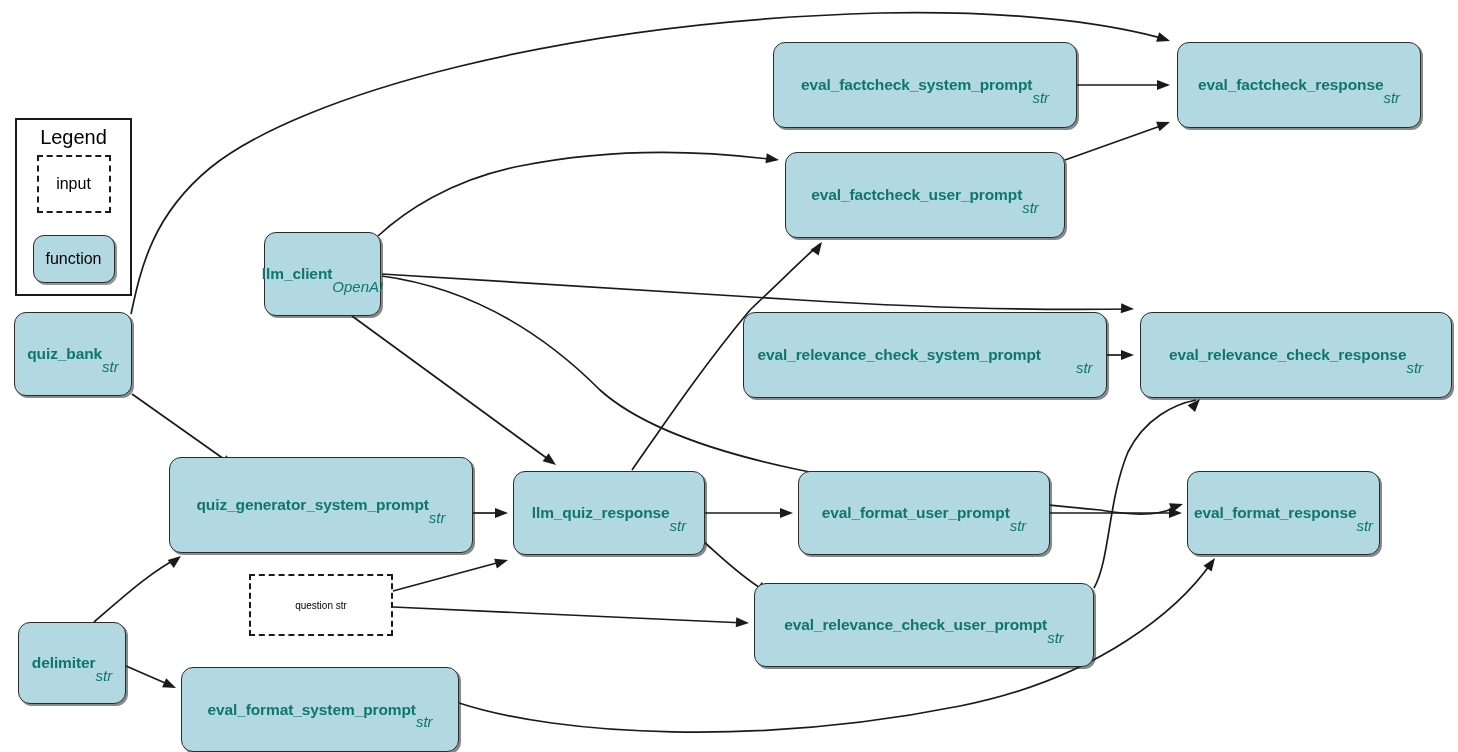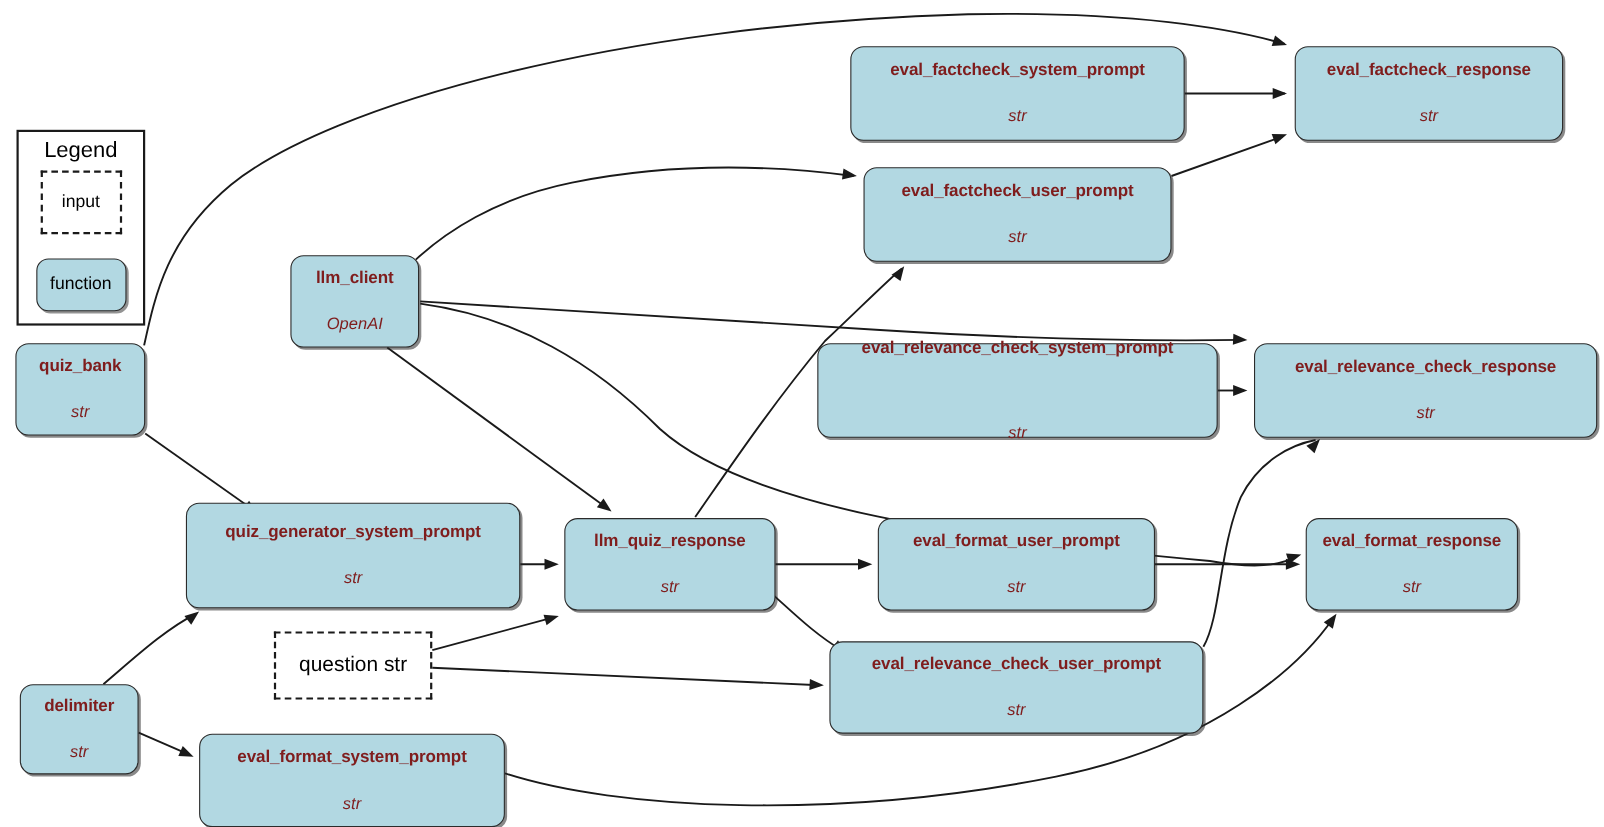--- a/index.html
+++ b/index.html
@@ -31,25 +31,24 @@
     stroke: #1a1a1a;
     stroke-width: 1.7;
   }
   .node {
     position: absolute;
     box-sizing: border-box;
     background: #b2d8e2;
     border: 1.6px solid #2b2b2b;
     border-radius: 12px;
     display: flex;
-    flex-direction: column;
     align-items: center;
     justify-content: center;
     text-align: center;
-    color: #7f1d1d;
+    color: #0f766e;
     box-shadow: 2px 2px 0 rgba(40,40,40,0.55);
     padding: 16px 8px;
   }
   .node .n-title {
     font-weight: bold;
     font-size: 15.5px;
     line-height: 1.1;
     letter-spacing: -0.1px;
     white-space: nowrap;
   }
@@ -65,21 +64,21 @@
     position: absolute;
     box-sizing: border-box;
     background: transparent;
     border: 2px dashed #1a1a1a;
     border-radius: 0;
     display: flex;
     align-items: center;
     justify-content: center;
     text-align: center;
     color: #000000;
-    font-size: 19px;
+    font-size: 10px;
     white-space: nowrap;
   }
 
   #legend {
     position: absolute;
     box-sizing: border-box;
     background: #ffffff;
     border: 2px solid #1a1a1a;
     border-radius: 0;
     display: flex;

